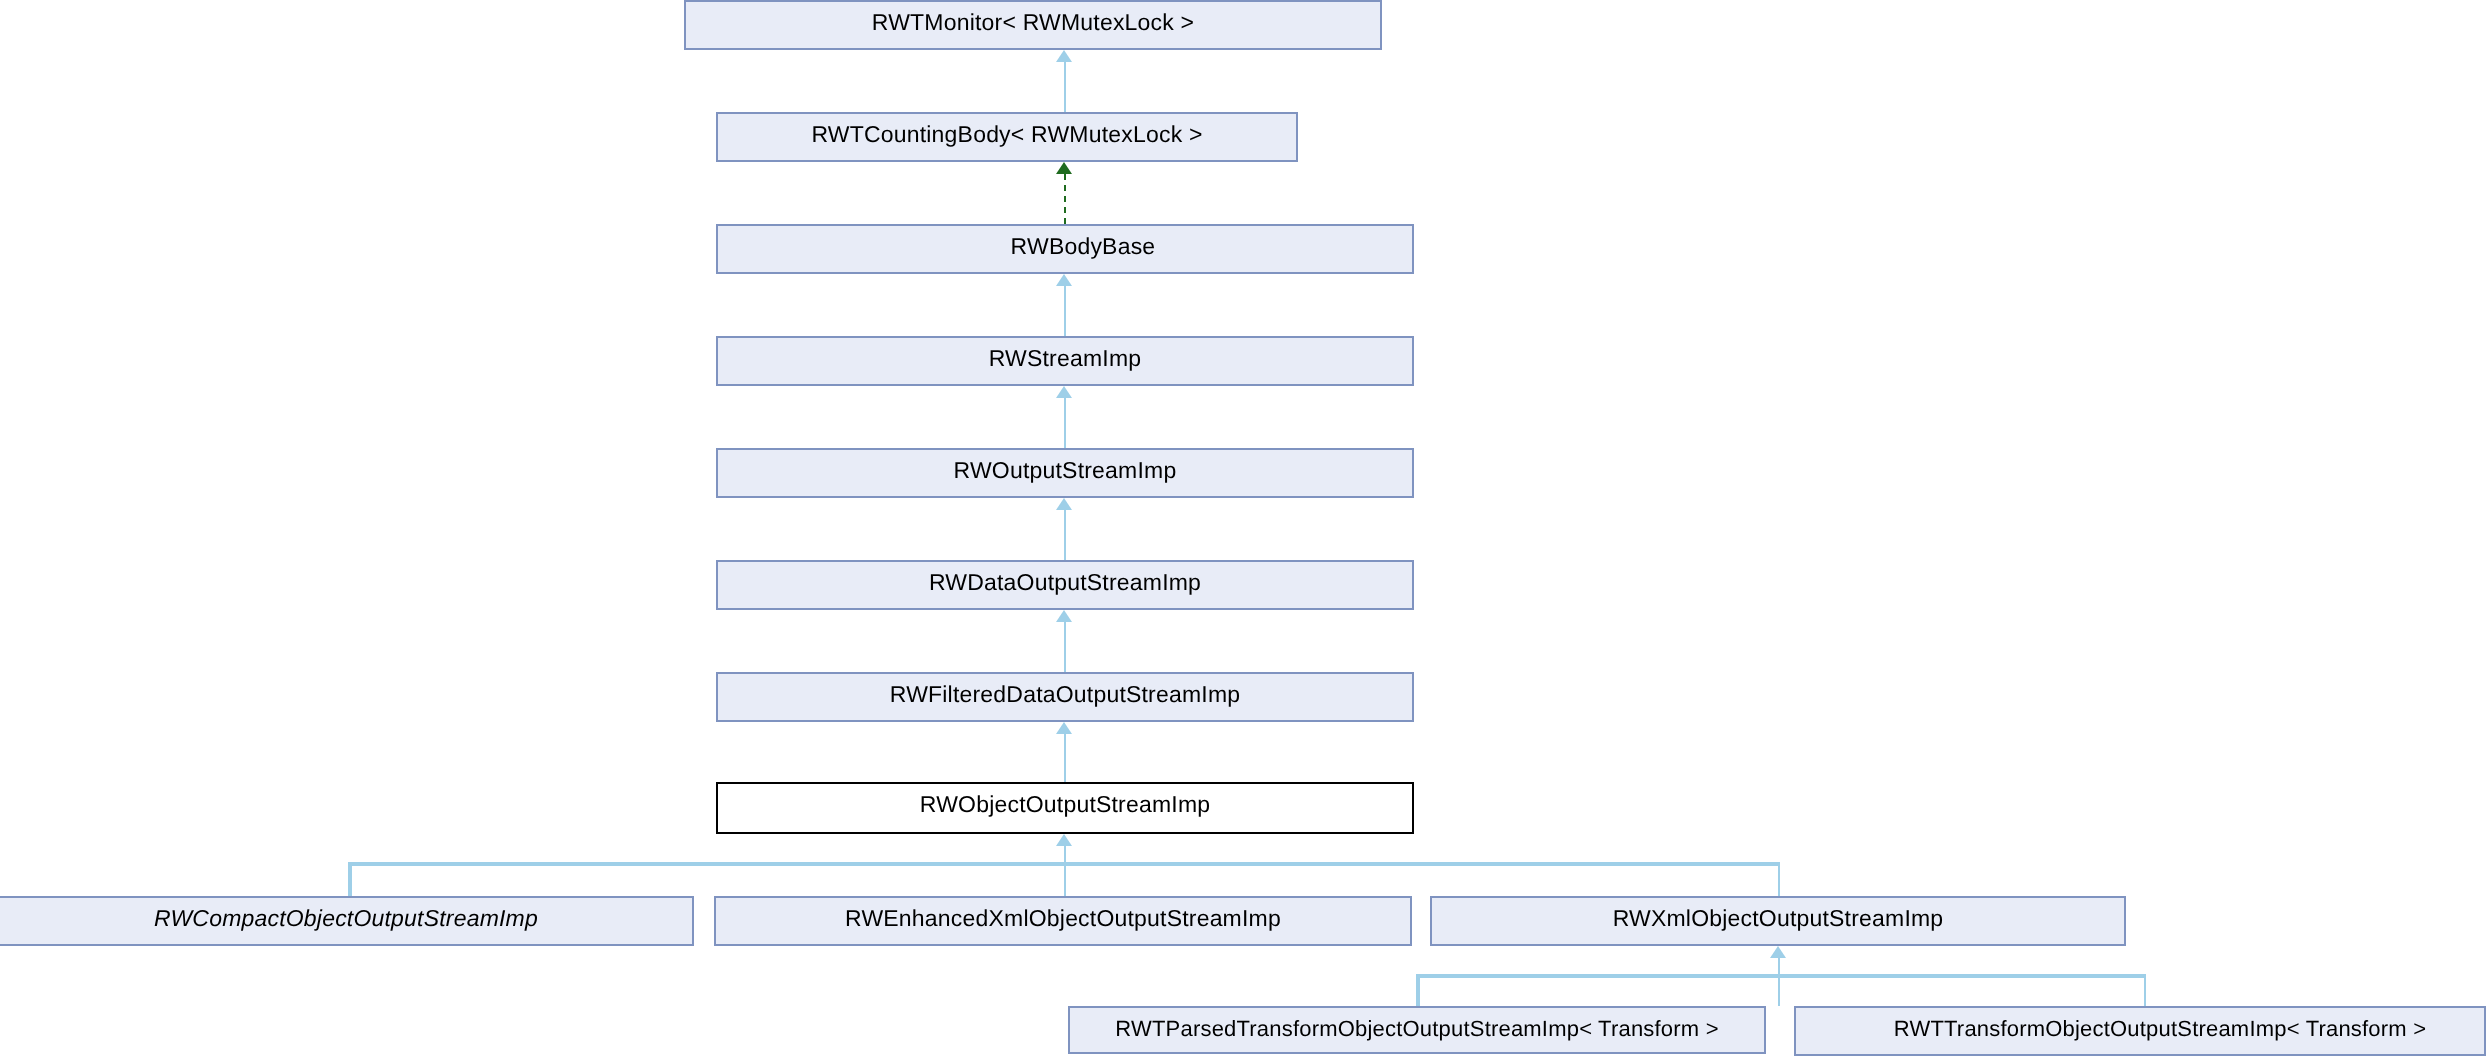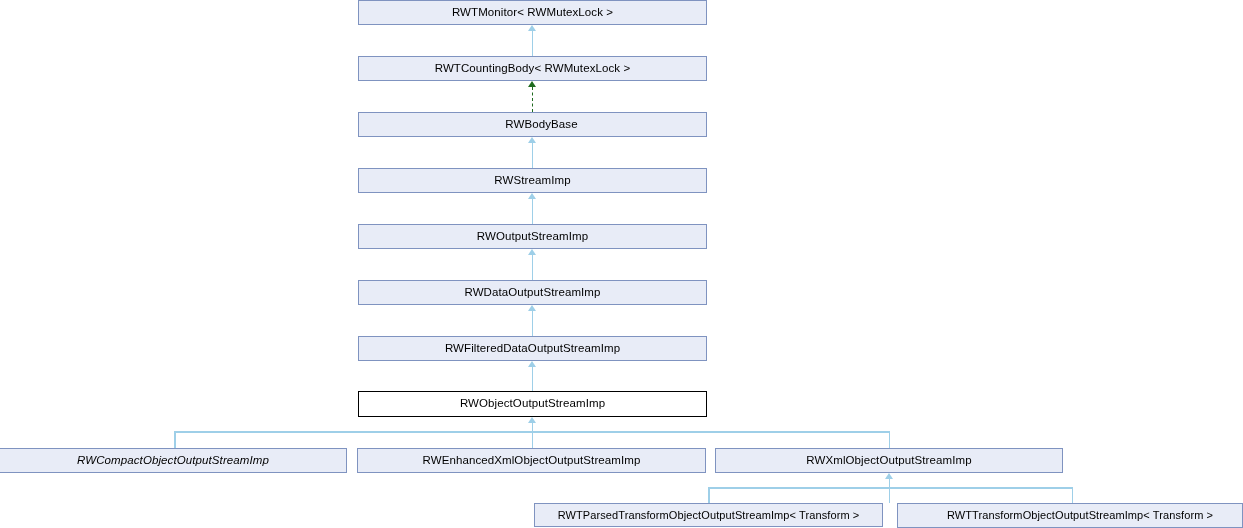--- a/index.html
+++ b/index.html
@@ -60,23 +60,23 @@
     border-left: 4px solid transparent;
     border-right: 4px solid transparent;
     border-bottom: 6px solid #1f6b1f;
   }
 </style>
 </head>
 <body>
 
 <div id="diagram">
 
-  <div class="node" style="left:358px; top:0px; width:349px; height:25px;">RWTMonitor&lt; RWMutexLock &gt;</div>
+  <div class="node" style="left:342px; top:0px; width:349px; height:25px;">RWTMonitor&lt; RWMutexLock &gt;</div>
 
-  <div class="node" style="left:358px; top:56px; width:349px; height:25px;">RWTCountingBody&lt; RWMutexLock &gt;</div>
+  <div class="node" style="left:358px; top:56px; width:291px; height:25px;">RWTCountingBody&lt; RWMutexLock &gt;</div>
 
   <div class="node" style="left:358px; top:112px; width:349px; height:25px;padding-left:18px;">RWBodyBase</div>
 
   <div class="node" style="left:358px; top:168px; width:349px; height:25px;">RWStreamImp</div>
 
   <div class="node" style="left:358px; top:224px; width:349px; height:25px;">RWOutputStreamImp</div>
 
   <div class="node" style="left:358px; top:280px; width:349px; height:25px;">RWDataOutputStreamImp</div>
 
   <div class="node" style="left:358px; top:336px; width:349px; height:25px;">RWFilteredDataOutputStreamImp</div>

